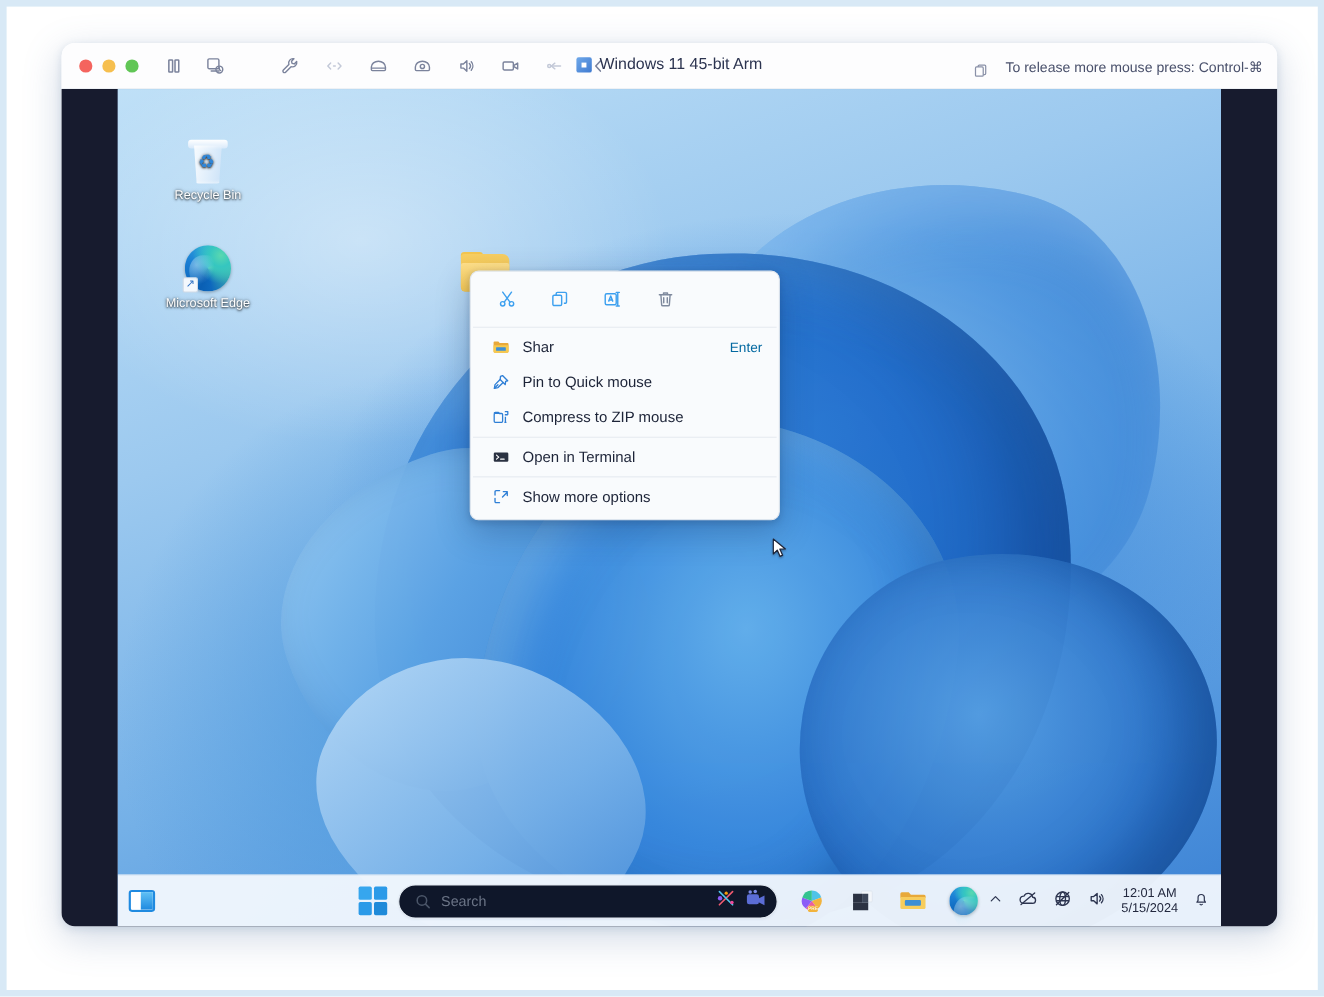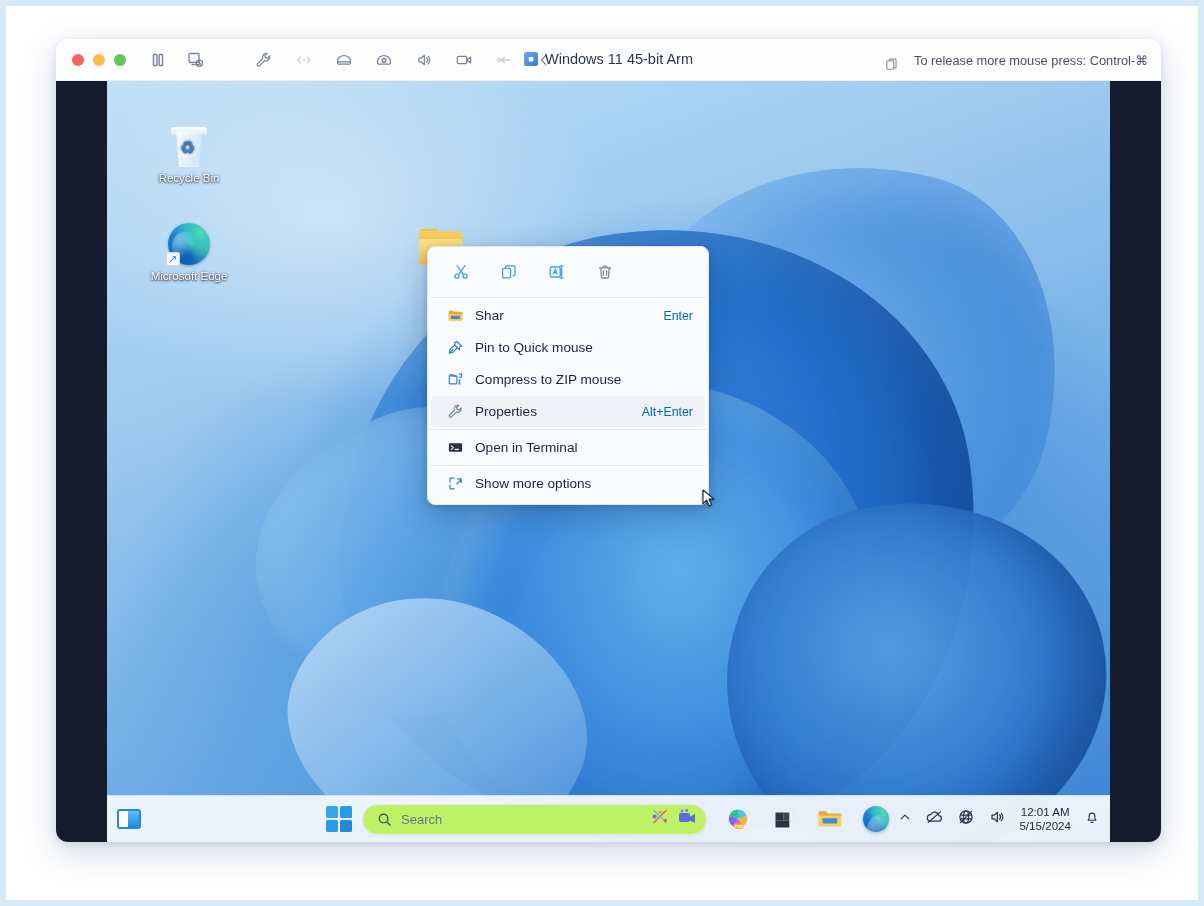--- a/index.html
+++ b/index.html
@@ -292,21 +292,21 @@
     gap: 2.5px;
   }
   .start-btn i { display: block; background: #2b9ae8; border-radius: 1.5px; }
   .start-btn i:nth-child(1) { background: #36a6ee; }
   .start-btn i:nth-child(2) { background: #2b9ae8; }
   .start-btn i:nth-child(3) { background: #2b9ae8; }
   .start-btn i:nth-child(4) { background: #1f8ad9; }
 
   .search-box {
     width: 345px; height: 31px;
-    background: #bef264;
+    background: #0f172a;
     border: 1px solid #e3eaf2;
     border-radius: 16px;
     display: flex; align-items: center;
     padding: 0 8px 0 14px;
     gap: 9px;
     box-shadow: 0 1px 2px rgba(60,90,130,0.08);
   }
   .search-icon { color: #4a5568; display: flex; }
   .search-text { flex: 1; font-size: 13px; color: #6b7486; }
   .search-trail { display: flex; align-items: center; gap: 4px; }
@@ -531,29 +531,20 @@
                 <rect x="2.4" y="5.1" width="8.1" height="8.6" rx="1"></rect>
                 <path d="M12.6 3.3h2.9v3.1M12.6 6.4h2.9"></path>
                 <path d="M13.2 8.4v5.3M12.2 13.7h2"></path>
               </svg>
             </span>
             <span class="ctx-label">Compress to ZIP mouse</span>
             <span class="ctx-shortcut"></span>
           </div>
 
 
-          <div class="ctx-item hover">
-            <span class="ctx-ico">
-              <svg width="17" height="17" viewBox="0 0 18 18" fill="none" stroke="#6f86a8" stroke-width="1.3" stroke-linecap="round" stroke-linejoin="round">
-                <path d="M12.4 2.6a3.9 3.9 0 0 0-4.6 5.1l-5 5a1.4 1.4 0 0 0 2 2l5-5a3.9 3.9 0 0 0 5.1-4.6l-2.2 2.2-2-.5-.5-2z"></path>
-              </svg>
-            </span>
-            <span class="ctx-label">Properties</span>
-            <span class="ctx-shortcut">Alt+Enter</span>
-          </div>
 
           <div class="ctx-sep"></div>
 
           <div class="ctx-item">
             <span class="ctx-ico">
               <svg width="17" height="17" viewBox="0 0 18 18" fill="none">
                 <rect x="2" y="4.6" width="14" height="9" rx="1.2" fill="#2b3242"></rect>
                 <path d="M4.6 7.2 6.8 9.1l-2.2 1.9" stroke="#ffffff" stroke-width="1.1" fill="none" stroke-linecap="round" stroke-linejoin="round"></path>
                 <path d="M8.6 11h3.4" stroke="#ffffff" stroke-width="1.1" stroke-linecap="round"></path>
               </svg>

